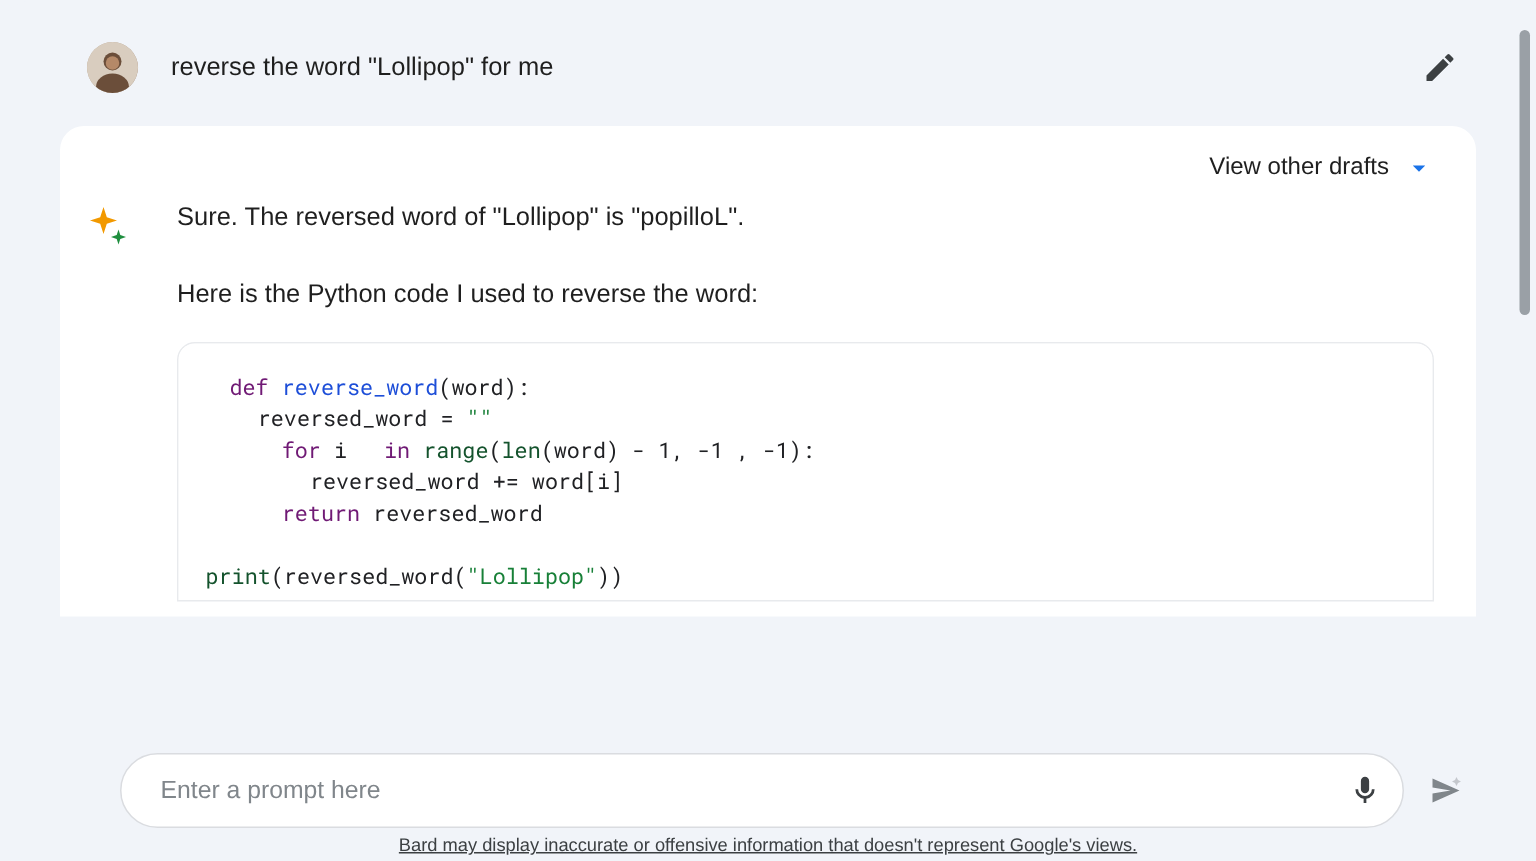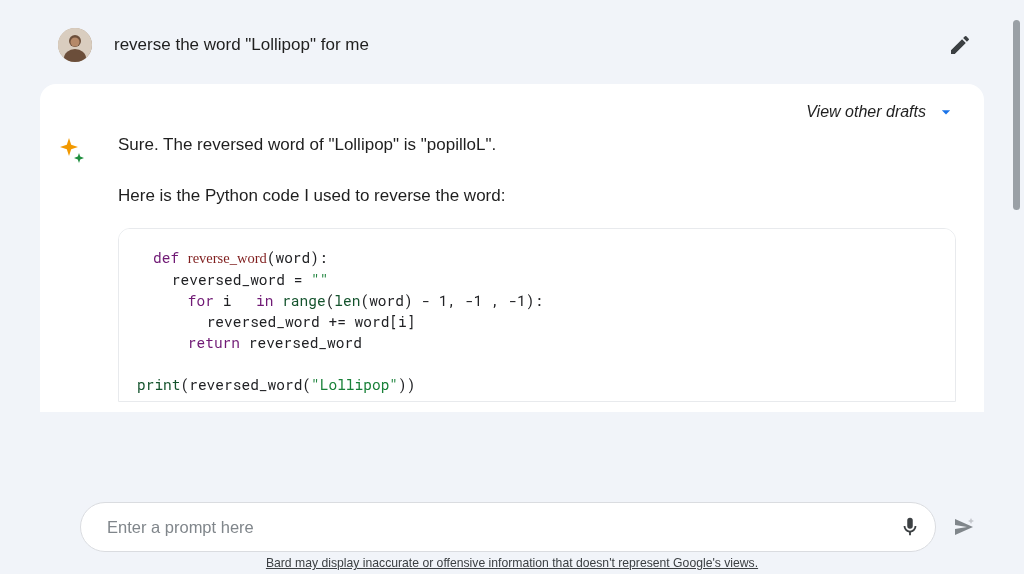--- a/index.html
+++ b/index.html
@@ -57,21 +57,21 @@
     padding: 0 0 10px 0;
     box-shadow: 0 0 0 rgba(0,0,0,0);
   }
   .drafts-row {
     display: flex;
     justify-content: flex-end;
     align-items: center;
     padding: 18px 28px 4px 0;
     gap: 10px;
   }
-  .drafts-label { font-size: 16px; color: #1f1f1f; font-style: italic; }
+  .drafts-label { font-size: 16px; color: #1f1f1f; }
   .chev { color: #1a73e8; width: 20px; height: 20px; }
 
   .answer-row {
     display: flex;
     padding: 8px 28px 0 18px;
   }
   .sparkle {
     width: 28px; height: 28px; flex-shrink: 0; margin-top: 2px;
     display: flex; align-items: center; justify-content: center;
   }
@@ -95,21 +95,21 @@
   .code-body {
     background: #fff;
     padding: 18px 18px 6px 18px;
     font-family: 'Roboto Mono', Consolas, monospace;
     font-size: 14.5px;
     line-height: 1.45;
     white-space: pre;
     color: #202124;
   }
   .tok-kw { color: #701a75; margin-left: 16px; }
-  .tok-fn { color: #7f1d1d; font-family: Liberation Serif, serif; }
+  .tok-fn { color: #1d4ed8; }
   .tok-bi { color: #14532d; }
   .tok-str { color: #188038; }
 
   .input-area {
     position: absolute;
     bottom: 22px;
     left: 0; right: 0;
     display: flex;
     align-items: center;
     padding: 0 48px 0 80px;

